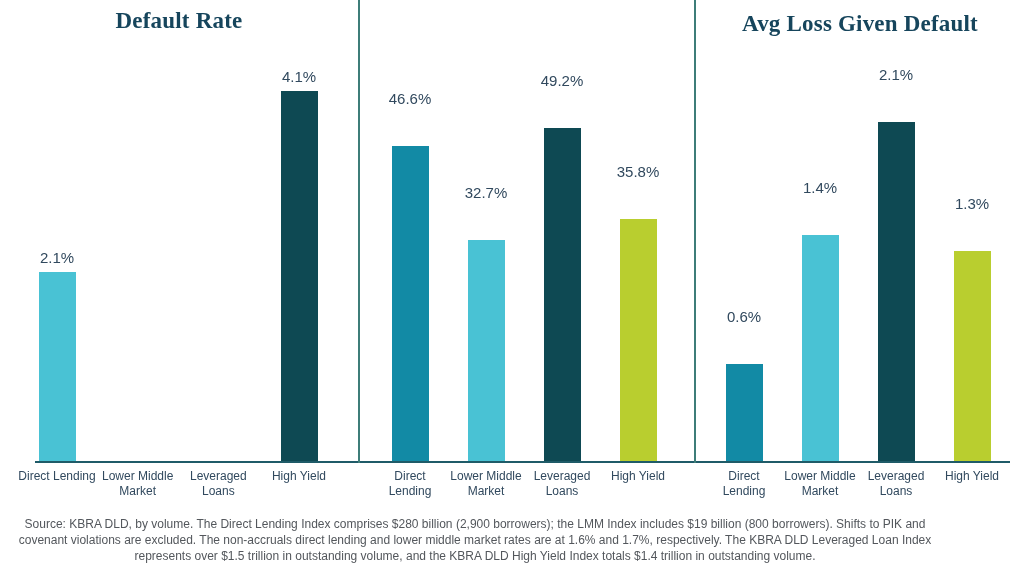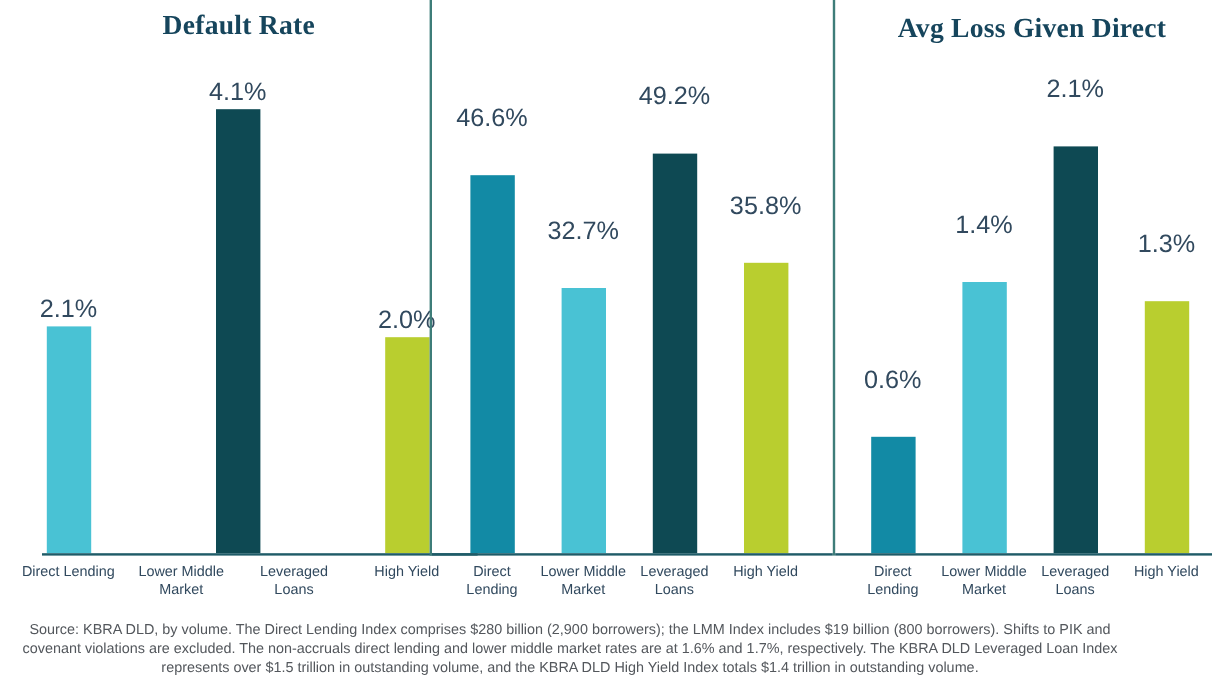--- a/index.html
+++ b/index.html
@@ -5,21 +5,21 @@
   html, body { margin: 0; padding: 0; background: #ffffff; }
   #figure {
     position: relative;
     width: 1024px;
     height: 582px;
     background: #ffffff;
     overflow: hidden;
     font-family: "Liberation Sans", sans-serif;
   }
   .panel { position: absolute; top: 0; height: 505px; }
-  .p1 { left: 0;    width: 358px; padding-left: 40px; }
+  .p1 { left: 0;    width: 358px; }
   .p2 { left: 360px; width: 334px; }
   .p3 { left: 696px; width: 328px; }
 
   .title {
     position: absolute; top: 8px; left: 0; right: 0;
     margin: 0; text-align: center;
     font-family: "Liberation Serif", serif;
     font-weight: 700; font-size: 23px;
     color: var(--title-text, #16455c);
     letter-spacing: 0.2px;
@@ -36,21 +36,21 @@
   .p3 .plot { padding: 0 14px 0 10px; }
 
   .group {
     display: flex; flex-direction: column;
     align-items: center; justify-content: flex-end;
   }
   .p1 .group { width: 80px; }
   .p2 .group, .p3 .group { width: 76px; gap: 33px; }
 
   .val {
-    font-size: 21px; line-height: 18px;
+    font-size: 15px; line-height: 18px;
     color: var(--label-text, #31495e);
     margin-bottom: 5px; white-space: nowrap;
   }
   .bar { width: 37px; }
 
   .axis {
     position: absolute; top: 461px; height: 2px;
     background: var(--axis-line, #1f5b68);
   }
   .p1 .axis { left: 35px; right: 0; }
@@ -102,24 +102,20 @@
     <h2 class="title">Default Rate</h2>
     <div class="plot">
         <div class="group">
           <div class="val">2.1%</div>
           <div class="bar" style="height: 189px; background: rgb(73, 194, 212);"></div>
         </div>
         <div class="group">
           <div class="val">4.1%</div>
           <div class="bar" style="height: 370px; background: rgb(14, 73, 83);"></div>
         </div>
-        <div class="group">
-          <div class="val">2.0%</div>
-          <div class="bar" style="height: 180px; background: rgb(185, 206, 47);"></div>
-        </div>
       </div>
     <div class="axis"></div>
     <div class="cats">
         <div class="cat">Direct Lending</div>
         <div class="cat">Lower Middle Market</div>
         <div class="cat">Leveraged Loans</div>
         <div class="cat">High Yield</div>
       </div>
   </section>
 
@@ -149,21 +145,21 @@
         <div class="cat">Direct Lending</div>
         <div class="cat">Lower Middle Market</div>
         <div class="cat">Leveraged Loans</div>
         <div class="cat">High Yield</div>
       </div>
   </section>
 
   <div class="divider d2"></div>
 
   <section class="panel p3">
-    <h2 class="title">Avg Loss Given Direct</h2>
+    <h2 class="title">Avg Loss Given Default</h2>
     <div class="plot">
         <div class="group">
           <div class="val">0.6%</div>
           <div class="bar" style="height: 97px; background: rgb(18, 138, 165);"></div>
         </div>
         <div class="group">
           <div class="val">1.4%</div>
           <div class="bar" style="height: 226px; background: rgb(73, 194, 212);"></div>
         </div>
         <div class="group">

